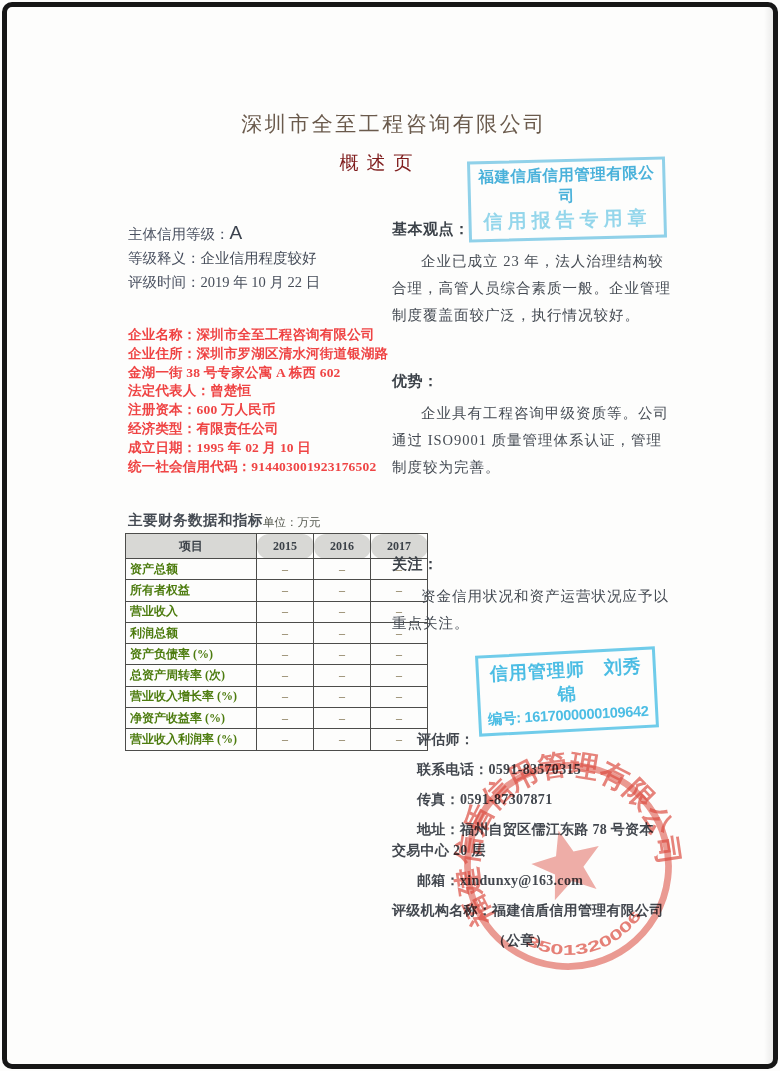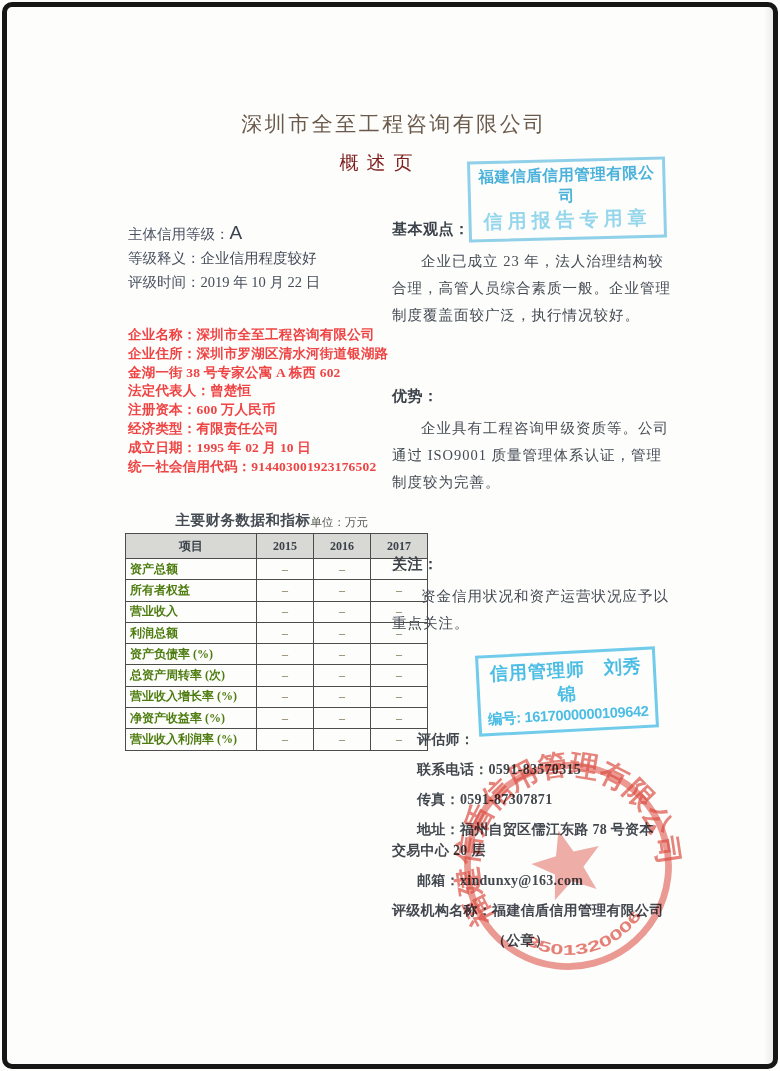--- a/index.html
+++ b/index.html
@@ -22,36 +22,36 @@
   .rating-line{line-height:18px;margin-bottom:6px;font-size:14.5px;color:#4a5160;font-weight:500;}
   .r-val{color:#454c58;}
   .r-val.grade{font-family:"Liberation Sans","DejaVu Sans",sans-serif;font-size:19px;font-weight:400;color:#3c434e;}
 
   
   .company-info-section{position:absolute;left:128px;top:326px;width:272px;}
   .c-info-line{font-size:13.5px;line-height:18.8px;font-weight:700;color:#ef4444;letter-spacing:0.2px;}
 
   
   .financial-title-row{position:absolute;left:128px;top:511px;width:240px;display:flex;
-    justify-content:flex-end;align-items:flex-end;}
+    justify-content:flex-start;align-items:flex-end;}
   .fin-title{font-size:14.5px;font-weight:700;color:#454b53;letter-spacing:0.5px;}
   .fin-unit{font-size:11.5px;color:#55584f;font-weight:500;}
   .financial-table{position:absolute;left:125px;top:533px;border-collapse:collapse;
     font-size:12px;color:#3c4249;}
   .financial-table th,.financial-table td{border:1.5px solid #4c4c4a;}
   .financial-table th{background:#d8d8d5;font-weight:700;height:24px;text-align:center;padding:0 8px;}
   .financial-table th:first-child{width:114px;}
-  .financial-table th:not(:first-child){width:40px;}
+  .financial-table th:not(:first-child){width:40px;border-radius:12px;}
   .financial-table td{height:20.3px;padding:0 4px;}
   .financial-table td.item{text-align:left;font-weight:600;color:#4d7c0f;}
   .financial-table td.val{text-align:center;color:#978b6e;font-weight:600;}
 
   
   .opinion{position:absolute;left:392px;width:282px;}
-  .op-basic{top:220px;} .op-strength{top:387px;font-family:Liberation Serif, serif;} .op-concern{top:555px;}
+  .op-basic{top:220px;} .op-strength{top:372px;font-family:Liberation Serif, serif;} .op-concern{top:555px;}
   .op-heading{font-size:15px;font-weight:700;color:#3c4249;margin:0 0 9px 0;letter-spacing:0.5px;}
   .op-para{margin:0;text-indent:2em;font-size:14.5px;line-height:27px;letter-spacing:1px;
     color:#454b53;font-weight:500;}
 
   
   .contact-section{position:absolute;left:392px;top:729px;width:292px;}
   .c-line{font-size:14px;line-height:21px;margin-bottom:9px;font-weight:600;color:#42474e;
     text-indent:25px;letter-spacing:0.3px;}
   .c-line.addr{max-width:264px;text-indent:25px;}
   .c-line.agency{text-indent:0;}

